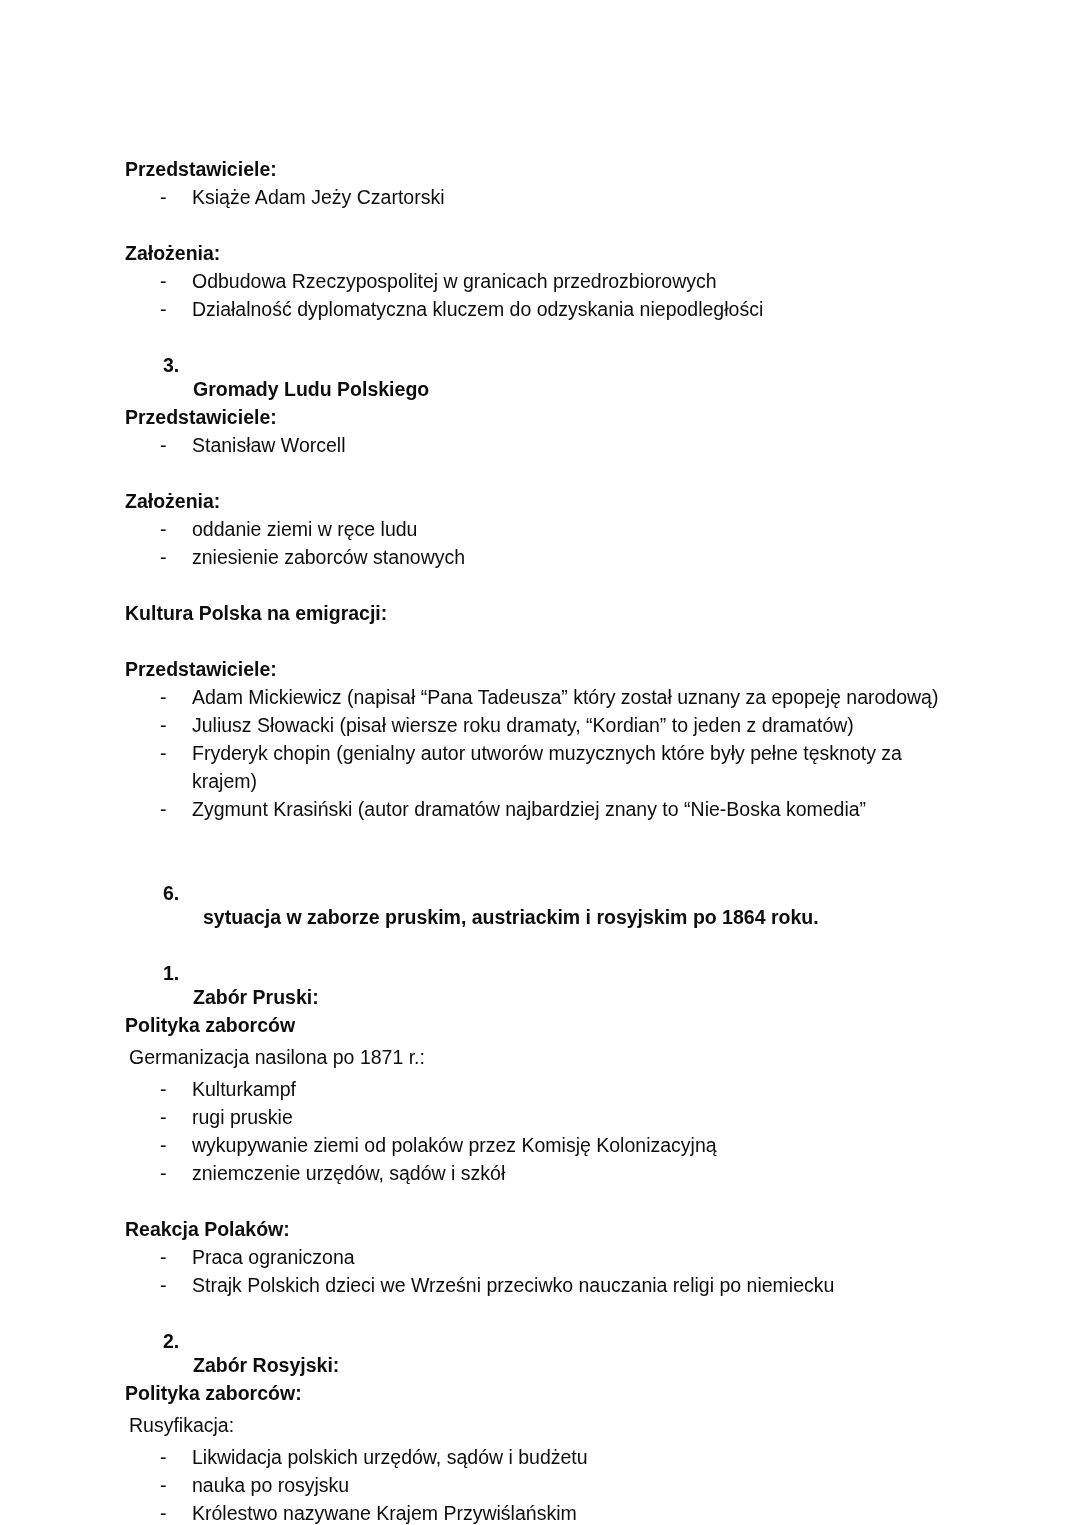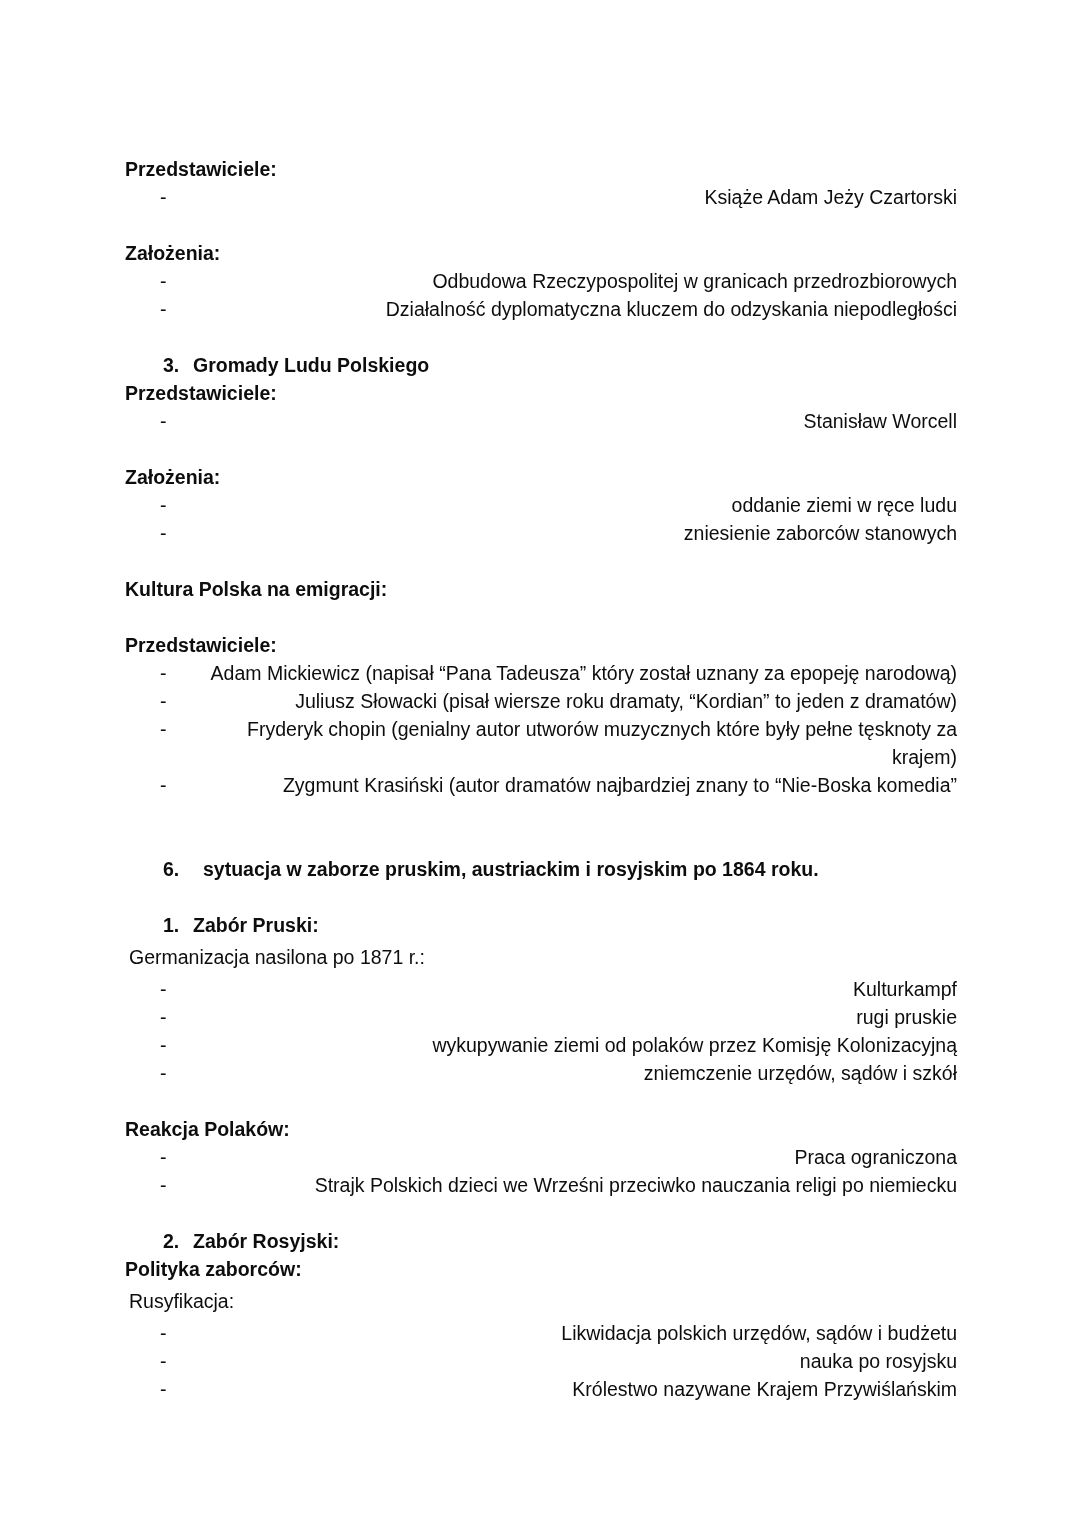--- a/index.html
+++ b/index.html
@@ -54,36 +54,36 @@
   }
   .numitem .num {
     flex: 0 0 auto;
     width: 30px;
   }
   .numitem.wide .num {
     width: 40px;
   }
   .numitem .numtext {
     flex: 1 1 auto;
+    margin-top: 24px;
   }
 
   
   .bullet {
     display: flex;
     margin: 0;
     line-height: 28px;
     padding-left: 35px;
   }
   .bullet .dash {
     flex: 0 0 auto;
     width: 32px;
   }
   .bullet .btext {
     flex: 1 1 auto;
-    text-align: right;
   }
 
   
   .gap-1 { height: 28px; }
   .gap-2 { height: 56px; }
 </style>
 </head>
 <body>
 
 <div id="page">
@@ -146,20 +146,21 @@
       <div class="gap-2"></div>
       <div class="numitem wide">
         <span class="num">6.</span>
         <span class="numtext">sytuacja w zaborze pruskim, austriackim i rosyjskim po 1864 roku.</span>
       </div>
       <div class="gap-1"></div>
       <div class="numitem">
         <span class="num">1.</span>
         <span class="numtext">Zabór Pruski:</span>
       </div>
+      <p class="heading">Polityka zaborców</p>
       <p class="plain">Germanizacja nasilona po 1871 r.:</p>
       <div class="bullet">
         <span class="dash">-</span>
         <span class="btext">Kulturkampf</span>
       </div>
       <div class="bullet">
         <span class="dash">-</span>
         <span class="btext">rugi pruskie</span>
       </div>
       <div class="bullet">

